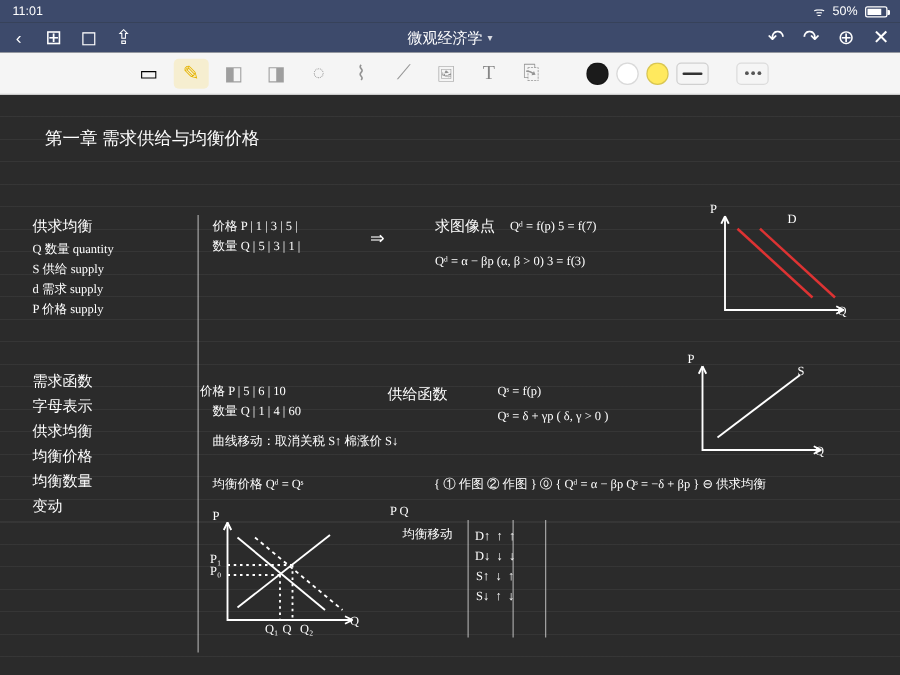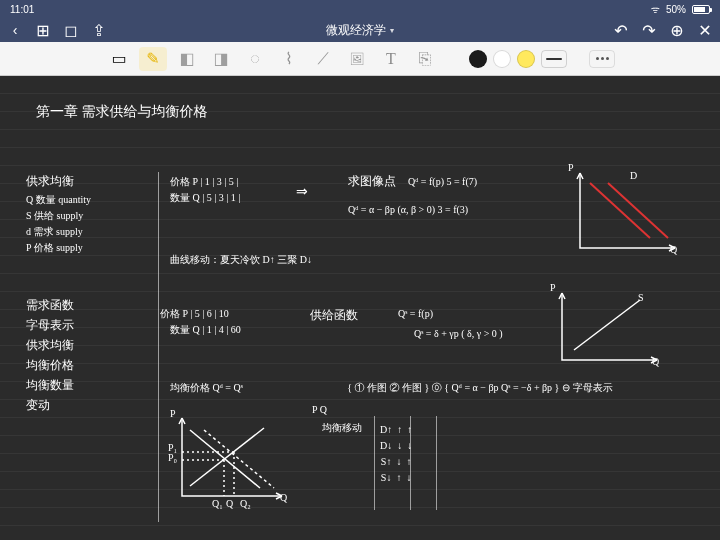--- a/index.html
+++ b/index.html
@@ -138,21 +138,20 @@
   <div class="hw sm" style="left:26px; top:166px">P  价格  supply</div>
 
   <div class="vline" style="left:158px; top:96px; height:350px"></div>
 
   <div class="hw sm" style="left:170px; top:100px">价格 P | 1 | 3 | 5 |</div>
   <div class="hw sm" style="left:170px; top:116px">数量 Q | 5 | 3 | 1 |</div>
   <div class="hw big" style="left:296px; top:108px">⇒</div>
   <div class="hw" style="left:348px; top:98px">求图像点</div>
   <div class="hw sm" style="left:408px; top:100px">Qᵈ = f(p)     5 = f(7)</div>
   <div class="hw sm" style="left:348px; top:128px">Qᵈ = α − βp   (α, β &gt; 0)   3 = f(3)</div>
-  <div class="hw sm" style="left:170px; top:178px">曲线移动：夏天冷饮 D↑       三聚 D↓</div>
 
   <div class="axes" style="left:570px; top:92px">
     <svg width="110" height="92">
       <path class="stroke-white" d="M10 5 L10 80 L105 80"></path>
       <path class="stroke-white" d="M10 5 l-3 6 M10 5 l3 6 M105 80 l-6 -3 M105 80 l-6 3"></path>
       <line class="stroke-red" x1="20" y1="15" x2="80" y2="70"></line>
       <line class="stroke-red" x1="38" y1="15" x2="98" y2="70"></line>
     </svg>
     <span class="hw sm" style="position:absolute;left:-2px;top:-6px">P</span>
     <span class="hw sm" style="position:absolute;left:100px;top:76px">Q</span>
@@ -163,35 +162,36 @@
   <div class="hw" style="left:26px; top:242px">字母表示</div>
   <div class="hw" style="left:26px; top:262px">供求均衡</div>
   <div class="hw" style="left:26px; top:282px">  均衡价格</div>
   <div class="hw" style="left:26px; top:302px">  均衡数量</div>
   <div class="hw" style="left:26px; top:322px">  变动</div>
 
   <div class="hw sm" style="left:160px; top:232px">价格 P | 5 | 6 | 10</div>
   <div class="hw sm" style="left:170px; top:248px">数量 Q | 1 | 4 | 60</div>
   <div class="hw" style="left:310px; top:232px">供给函数</div>
   <div class="hw sm" style="left:398px; top:232px">Qˢ = f(p)</div>
-  <div class="hw sm" style="left:414px; top:252px">Qˢ = δ + γp   ( δ, γ &gt; 0 )</div>
+  <div class="hw sm" style="left:398px; top:252px">Qˢ = δ + γp   ( δ, γ &gt; 0 )</div>
+  <div class="hw sm" style="left:170px; top:272px">曲线移动：取消关税 S↑    棉涨价 S↓</div>
 
   <div class="axes" style="left:552px; top:212px">
     <svg width="110" height="84">
       <path class="stroke-white" d="M10 5 L10 72 L105 72"></path>
       <path class="stroke-white" d="M10 5 l-3 6 M10 5 l3 6 M105 72 l-6 -3 M105 72 l-6 3"></path>
       <line class="stroke-white" x1="22" y1="62" x2="88" y2="12"></line>
     </svg>
     <span class="hw sm" style="position:absolute;left:-2px;top:-6px">P</span>
     <span class="hw sm" style="position:absolute;left:100px;top:68px">Q</span>
     <span class="hw sm" style="position:absolute;left:86px;top:4px">S</span>
   </div>
 
   <div class="hw sm" style="left:170px; top:306px">均衡价格   Qᵈ = Qˢ</div>
-  <div class="hw sm" style="left:290px; top:306px; white-space:normal; width:380px">{ ① 作图   ② 作图 }   ⓪ { Qᵈ = α − βp   Qˢ = −δ + βp }   ⊖ 字母表示</div>
+  <div class="hw sm" style="left:290px; top:306px; white-space:normal; width:380px">{ ① 作图   ② 作图 }   ⓪ { Qᵈ = α − βp   Qˢ = −δ + βp }   ⊖ 供求均衡</div>
 
   <div class="axes" style="left:168px; top:336px">
     <svg width="120" height="96">
       <path class="stroke-white" d="M14 6 L14 84 L114 84"></path>
       <path class="stroke-white" d="M14 6 l-3 6 M14 6 l3 6 M114 84 l-6 -3 M114 84 l-6 3"></path>
       <line class="stroke-white" x1="22" y1="74" x2="96" y2="16"></line>
       <line class="stroke-white" x1="22" y1="18" x2="92" y2="76"></line>
       <line class="stroke-white" x1="36" y1="18" x2="106" y2="76" stroke-dasharray="3 3"></line>
       <line class="stroke-white" x1="14" y1="48" x2="56" y2="48" stroke-dasharray="2 3"></line>
       <line class="stroke-white" x1="14" y1="40" x2="66" y2="40" stroke-dasharray="2 3"></line>

